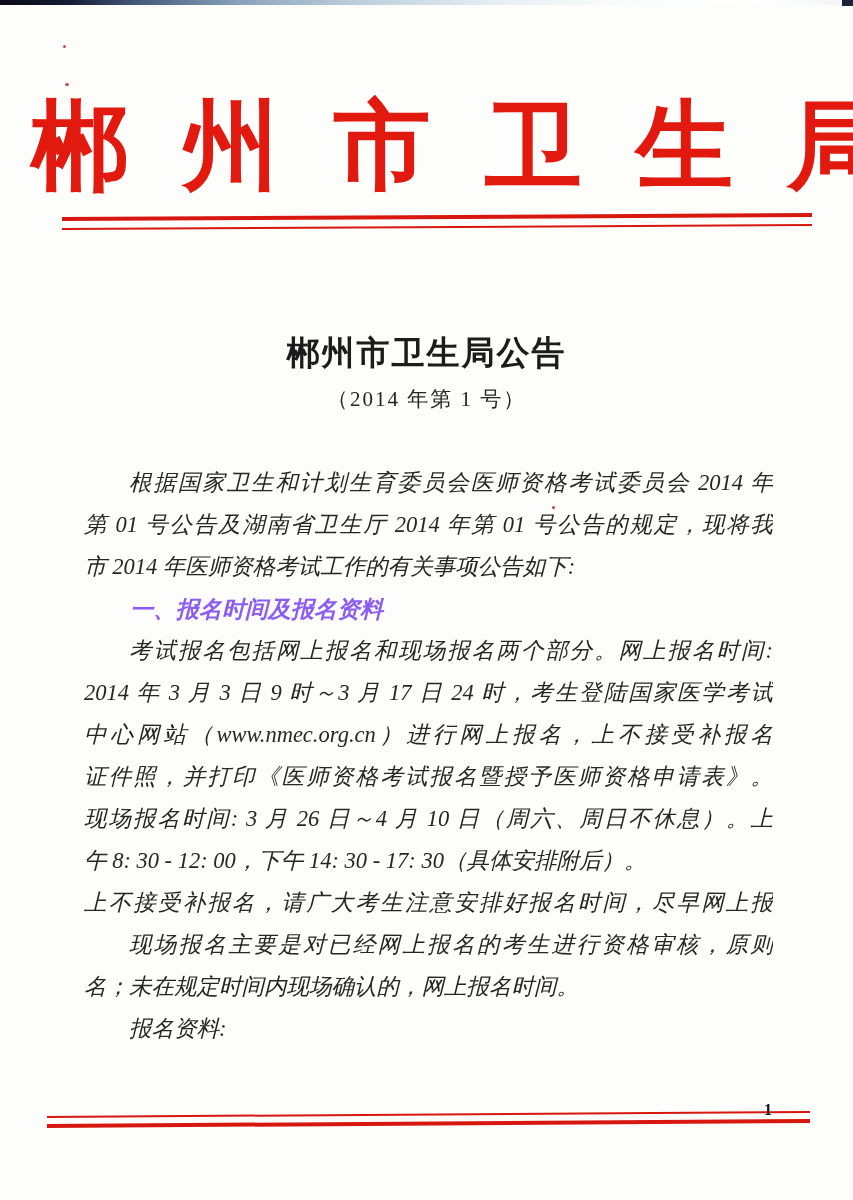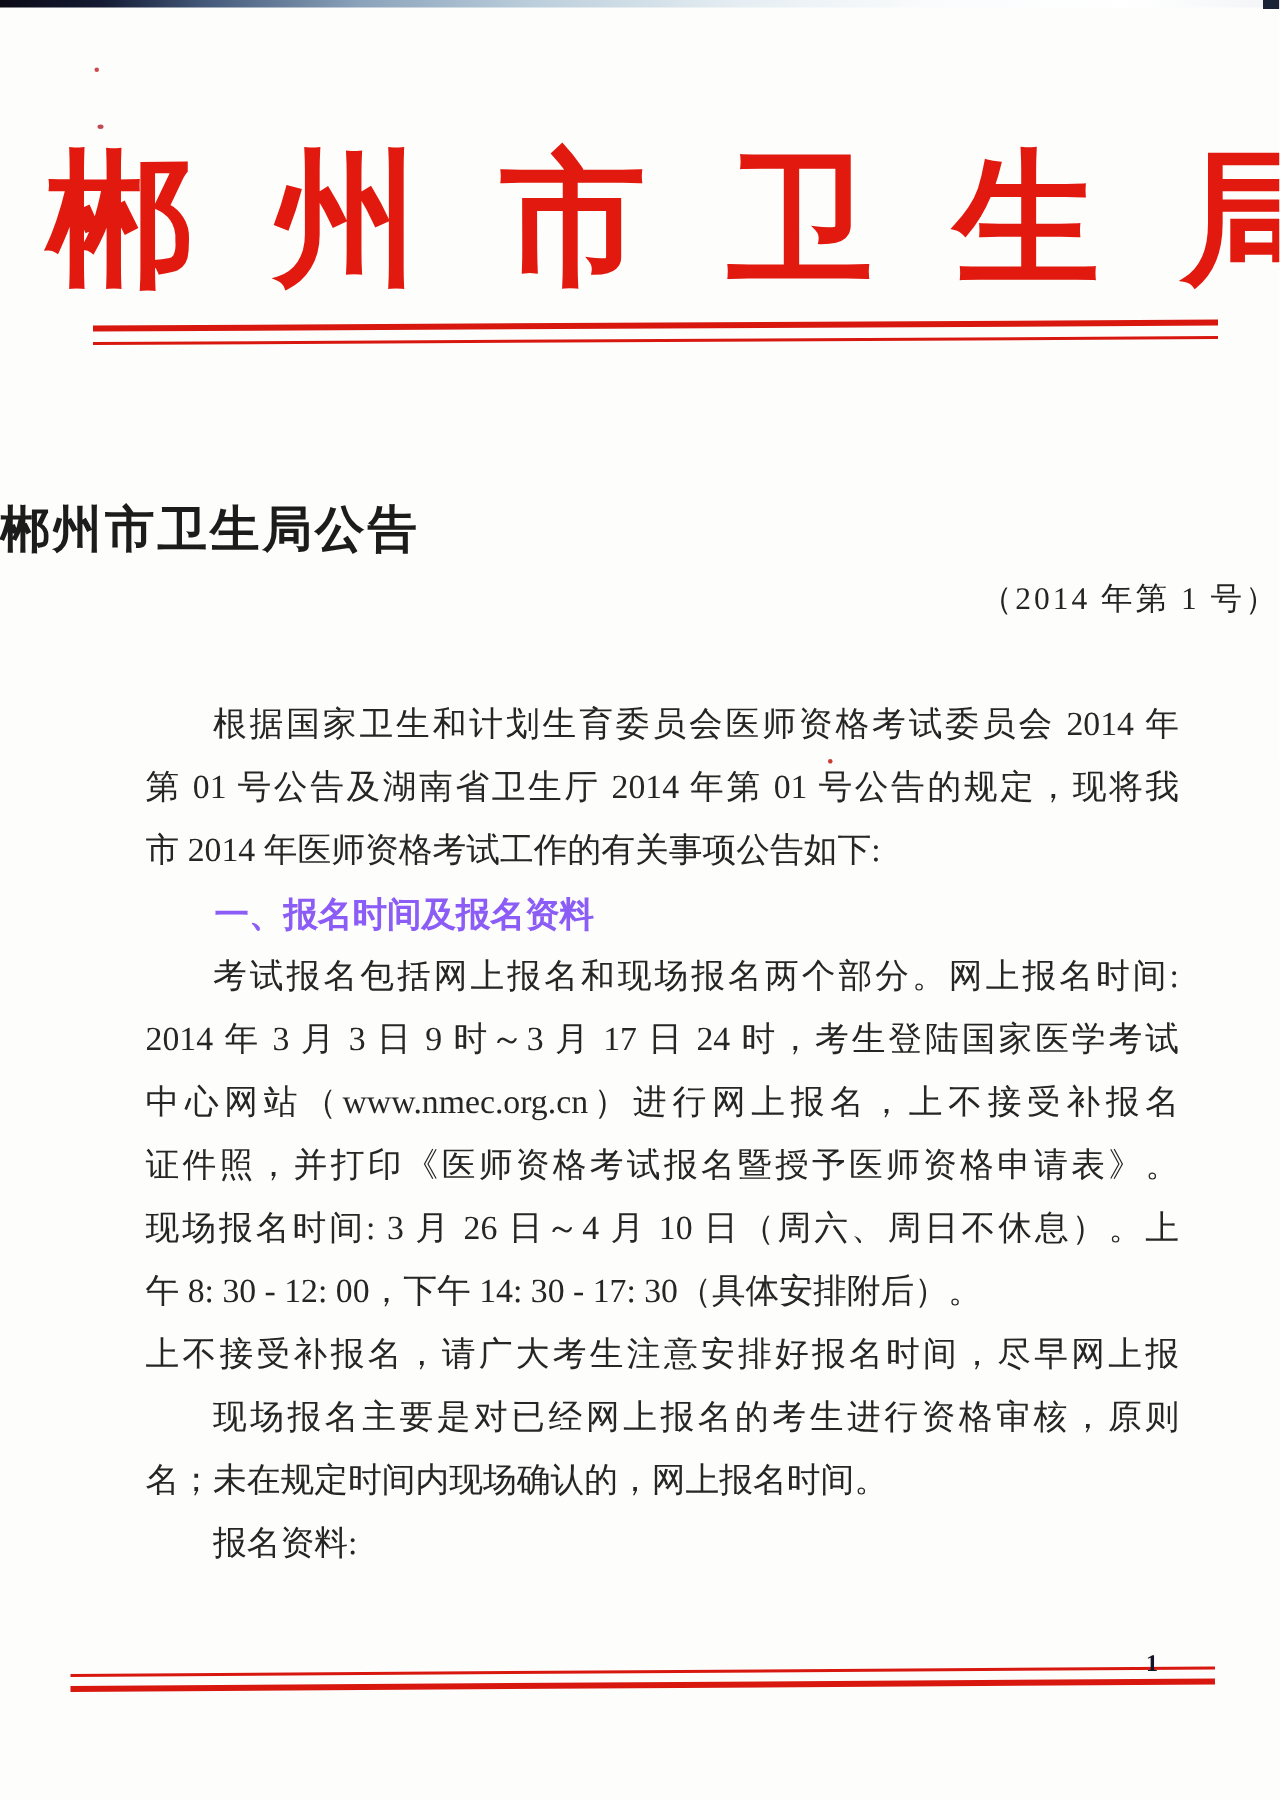--- a/index.html
+++ b/index.html
@@ -42,35 +42,37 @@
   }
   .rule { position: absolute; background: #d8170f; transform-origin: left center; }
   .rule-top-thick  { left: 62px; top: 217px; width: 750px; height: 4px; transform: rotate(-0.3deg); }
   .rule-top-thin   { left: 62px; top: 228px; width: 750px; height: 2px; transform: rotate(-0.3deg); }
   .rule-bottom-thin  { left: 47px; top: 1116px; width: 763px; height: 2px; transform: rotate(-0.38deg); }
   .rule-bottom-thick { left: 47px; top: 1124px; width: 763px; height: 4px; transform: rotate(-0.38deg); }
 
   
   .doc-title {
     position: absolute; left: 0; top: 331px; width: 853px; margin: 0;
+    text-align: center;
     font-size: 33px; font-weight: 700; letter-spacing: 2px;
     color: #1c1c1c;
     font-family: "Liberation Serif", "DejaVu Serif", serif;
   }
   .doc-number {
     position: absolute; left: 0; top: 385px; width: 853px;
-    text-align: right;
+    text-align: center;
     font-size: 21px; letter-spacing: 2px;
     color: #242424;
   }
 
   
   .body-block {
-    position: absolute; left: 97px; top: 462px; width: 689px;
+    position: absolute; left: 84px; top: 462px; width: 689px;
     color: #262626;
+    font-style: italic;
   }
   .line {
     height: 42px; line-height: 42px;
     font-size: 22.5px;
     text-align: justify;
     text-align-last: justify;
     overflow: hidden;
     white-space: normal;
   }
   .line.indent { text-indent: 2em; }

